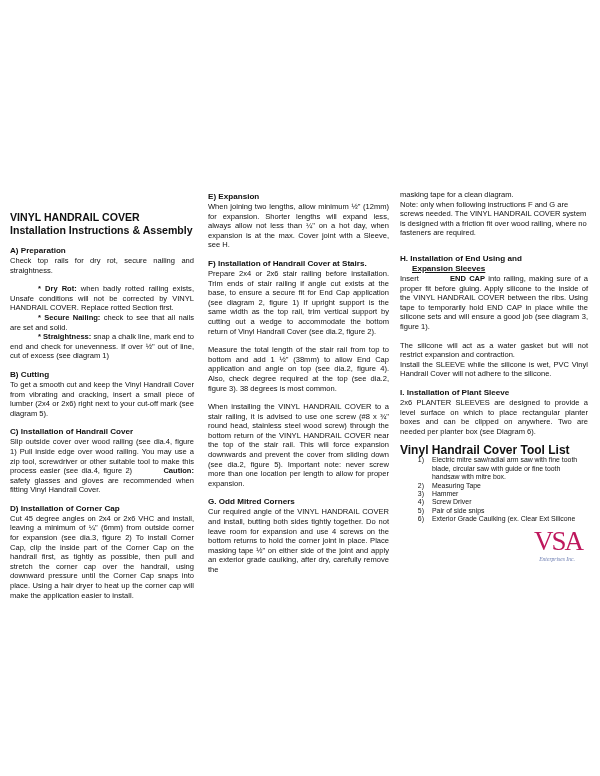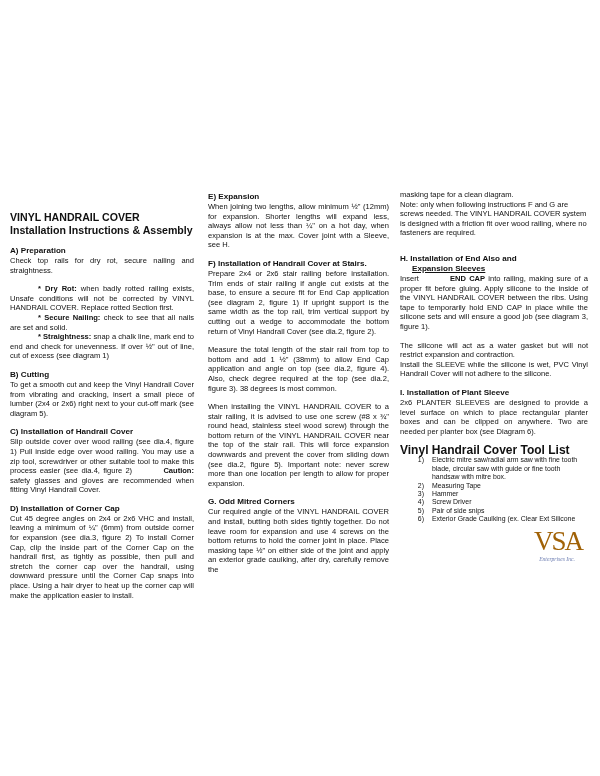--- a/index.html
+++ b/index.html
@@ -16,21 +16,21 @@
   .sec-h { font-weight: bold; font-size: 8.1px; line-height: 10px; margin: 0; }
   .sec-h .indent { padding-left: 12px; display: block; text-decoration: underline; }
   b { font-weight: bold; margin-left: 28px; }
   .tools-title { font-weight: bold; font-size: 12px; line-height: 10px; margin: 0; }
   .tool-list { margin: 1px 0 0 0; padding: 0; list-style: none; font-size: 6.9px; line-height: 8.4px; }
   .tool-list li { display: flex; }
   .tool-list .num { width: 24px; text-align: right; padding-right: 8px; flex: none; }
   .tool-list .txt { flex: 1; max-width: 148px; }
   .tool-list li.wide .txt { max-width: 200px; white-space: nowrap; }
   #logo { position: absolute; left: 534px; top: 527px; width: 46px; height: 42px; }
-  #logo .letters { font-family: "Liberation Serif", serif; color: #a16207; font-size: 27px;
+  #logo .letters { font-family: "Liberation Serif", serif; color: #be185d; font-size: 27px;
                    line-height: 28px; letter-spacing: -2px; display: block; text-align: center; }
   #logo .sub { font-family: "Liberation Serif", serif; font-style: italic; color: #6a7bb0;
                font-size: 5.6px; display: block; text-align: center; margin-top: 1px; }
 </style>
 </head>
 <body>
 
 <div id="col1" class="col">
   <p class="doc-title">VINYL HANDRAIL COVER</p>
   <p class="doc-title">Installation Instructions &amp; Assembly</p>
@@ -87,21 +87,21 @@
   </div>
 </div>
 
 <div id="col3" class="col">
   <p style="text-align:left">masking tape for a clean diagram.</p>
   <p style="text-align:left">Note: only when following instructions F and G are screws needed. The VINYL HANDRAIL COVER system is designed with a friction fit over wood railing, where no fasteners are required.</p>
   <div class="gap2"></div>
 
   <div>
     <p class="sec-h">
-      <span>H. Installation of End Also and</span>
+      <span>H. Installation of End Using and</span>
       <span class="indent">Expansion Sleeves</span>
     </p>
     <p><span>Insert </span><b>END CAP</b><span> into railing, making sure of a proper fit before gluing. Apply silicone to the inside of the VINYL HANDRAIL COVER between the ribs. Using tape to temporarily hold END CAP in place while the silicone sets and will ensure a good job (see diagram 3, figure 1).</span></p>
     <div class="gap"></div>
     <p>The silicone will act as a water gasket but will not restrict expansion and contraction.</p>
     <p>Install the SLEEVE while the silicone is wet, PVC Vinyl Handrail Cover will not adhere to the silicone.</p>
   </div>
   <div class="gap"></div>
 
   <div>

